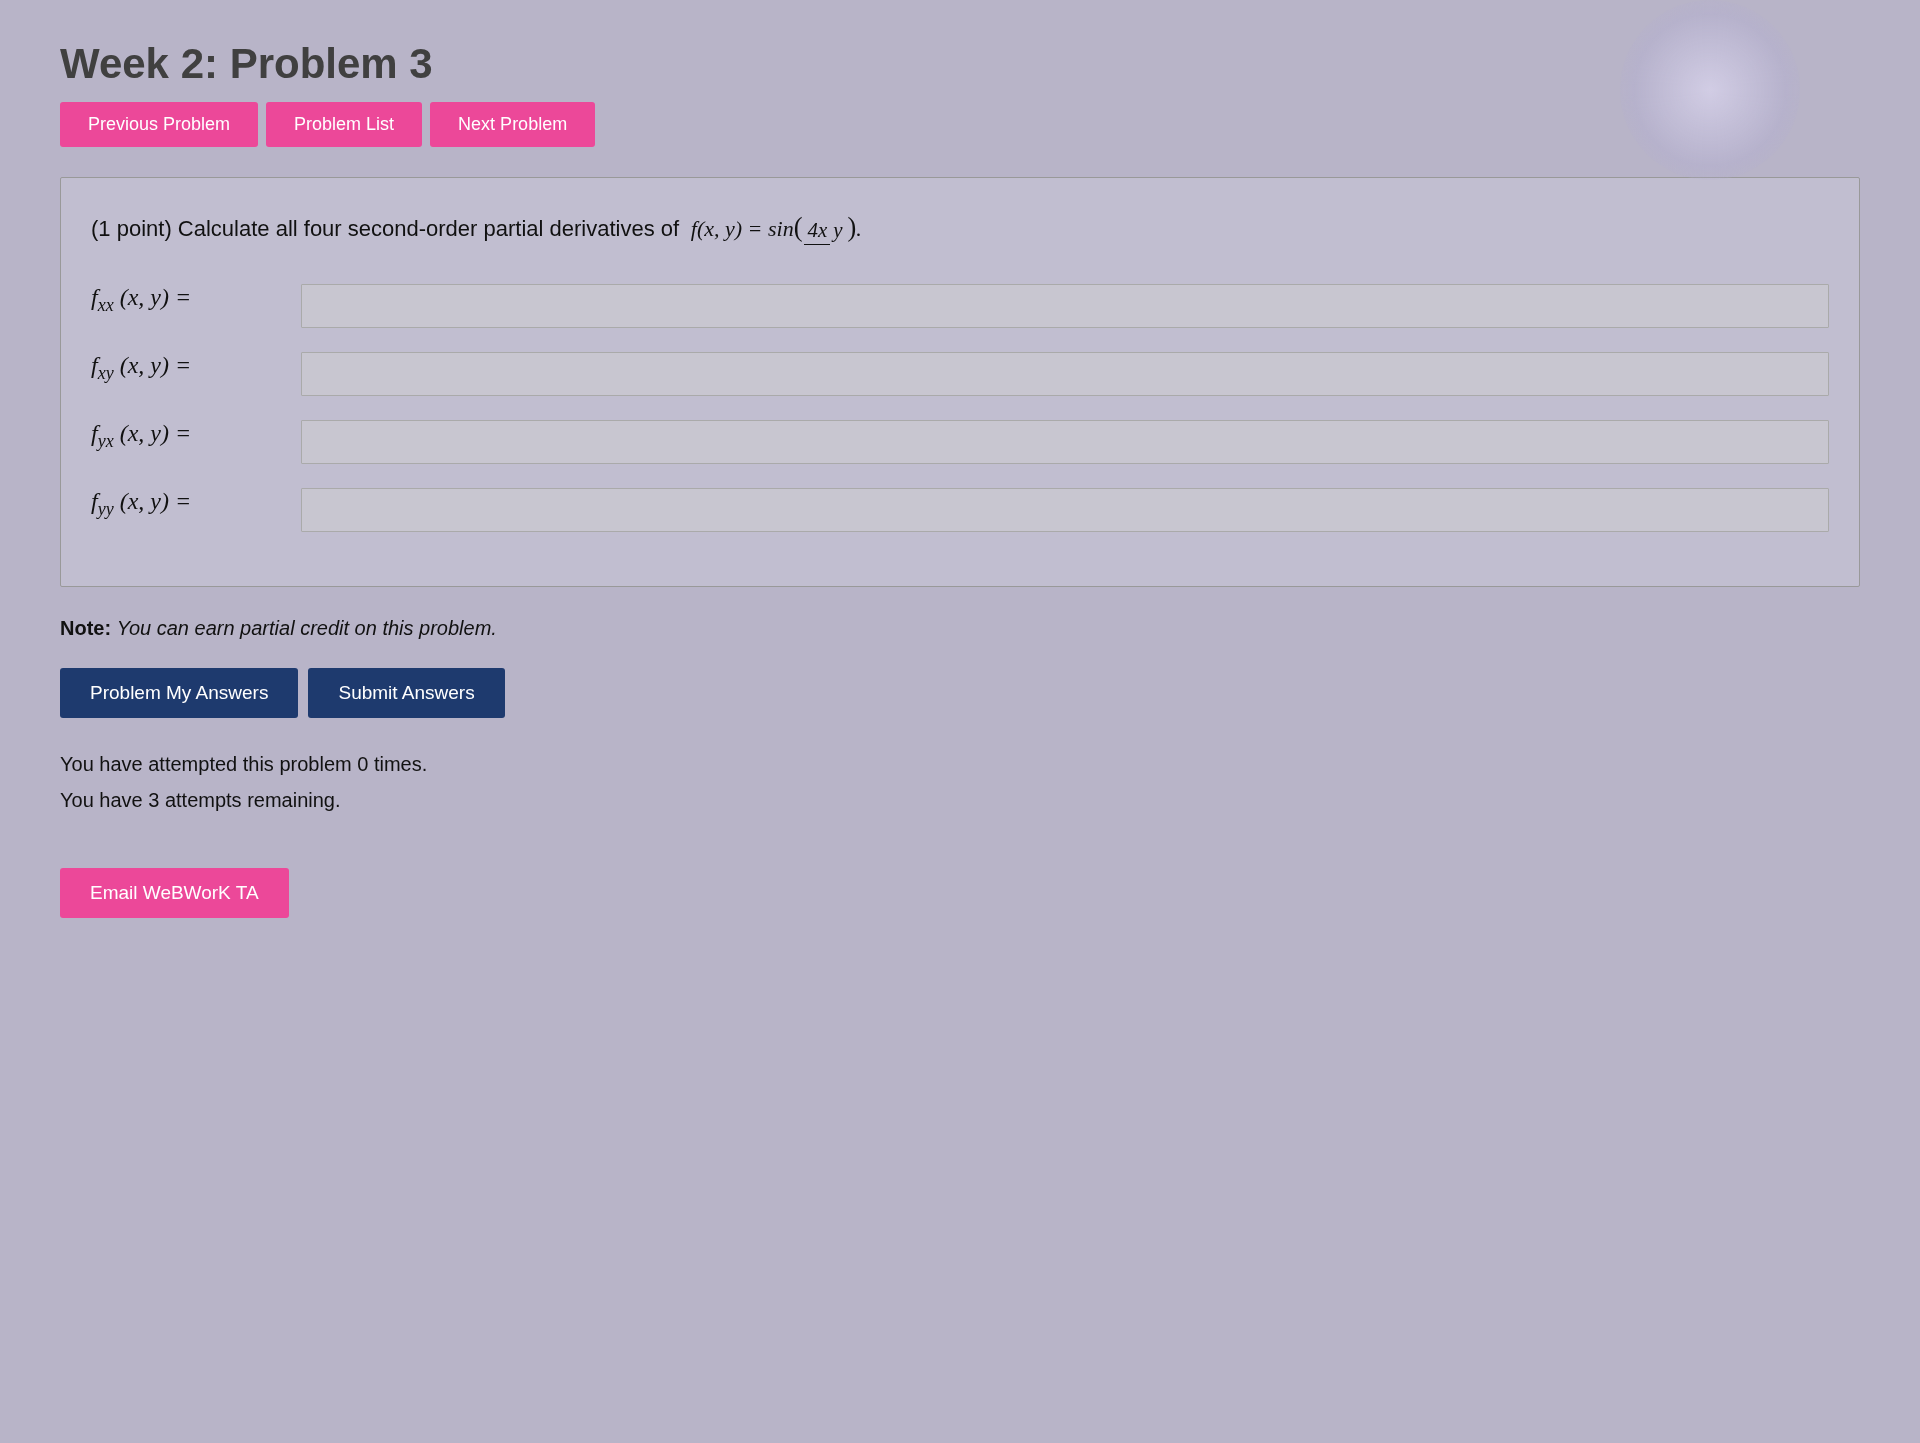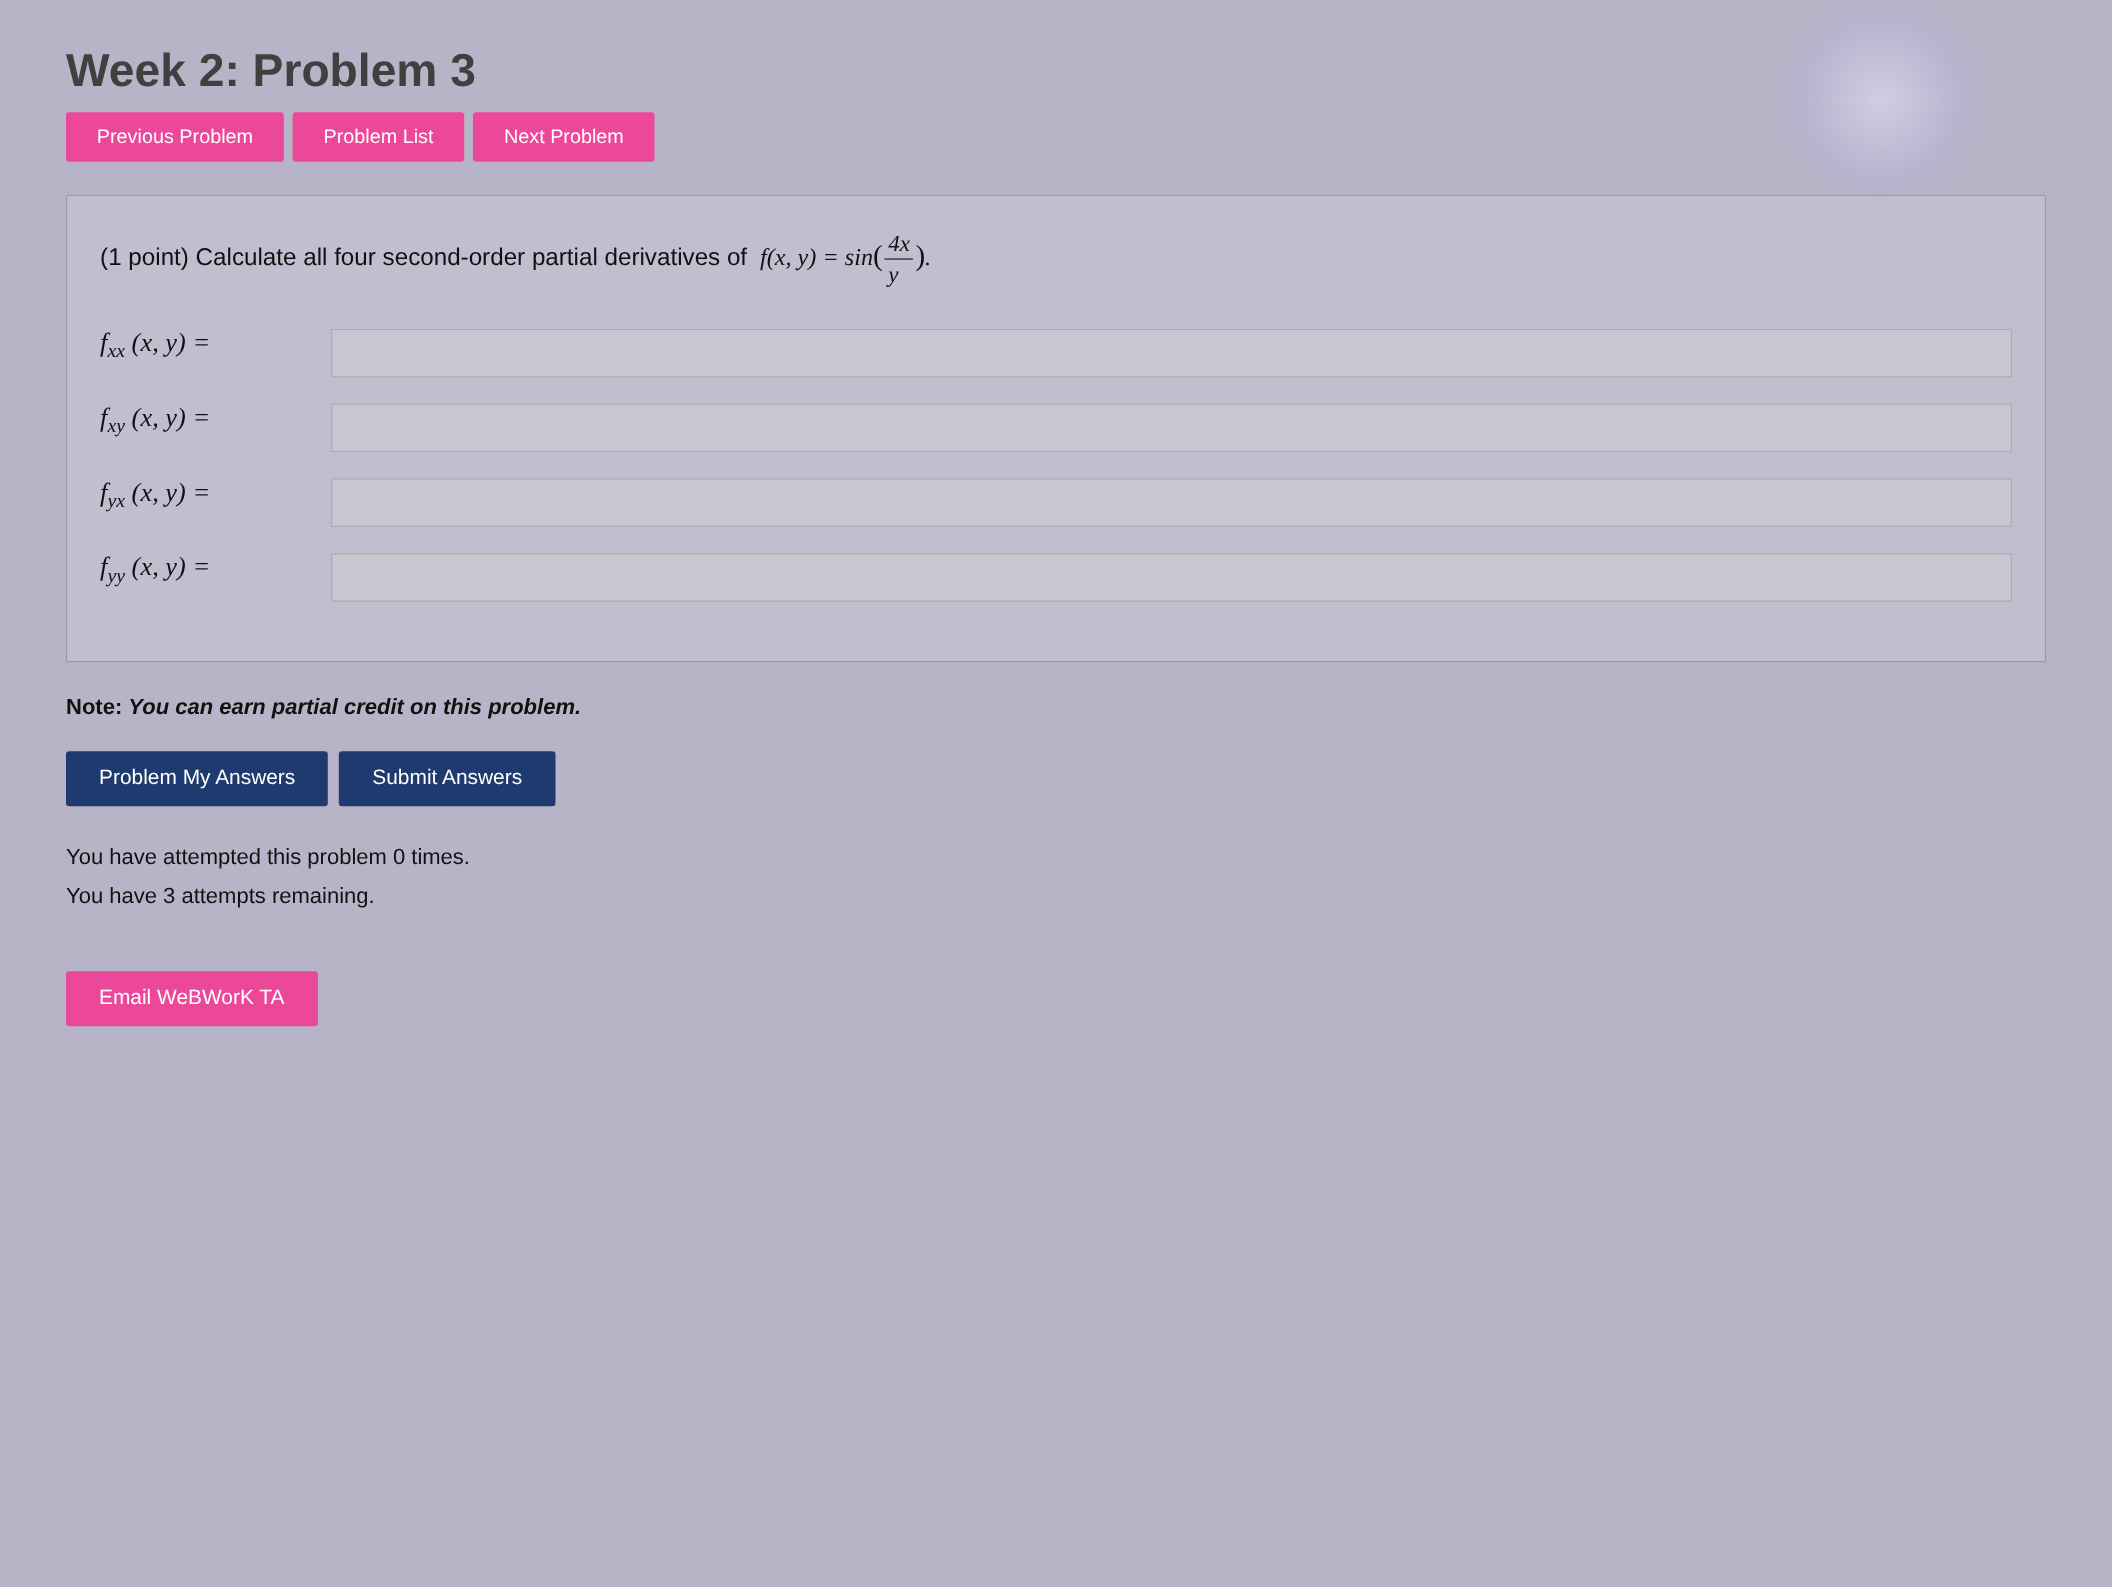--- a/index.html
+++ b/index.html
@@ -52,21 +52,21 @@
       line-height: 1.5;
     }
 
     .math-formula {
       font-family: 'Times New Roman', Times, serif;
       font-style: italic;
     }
 
     .fraction {
       display: inline-flex;
-      flex-direction: column;
+      flex-direction: row;
       align-items: flex-start;
       vertical-align: middle;
       margin: 0 2px;
       font-size: 0.95em;
     }
 
     .fraction .numerator {
       border-bottom: 1px solid #111;
       padding: 0 3px;
       line-height: 1.3;
@@ -107,21 +107,20 @@
       color: #333;
       outline: none;
       border-radius: 1px;
     }
 
     .note-text {
       font-size: 20px;
       font-family: Arial, Helvetica, sans-serif;
       color: #111;
       margin-bottom: 28px;
-      font-weight: bold;
     }
 
     .note-text em {
       font-style: italic;
     }
 
     .action-buttons {
       display: flex;
       gap: 10px;
       margin-bottom: 28px;

